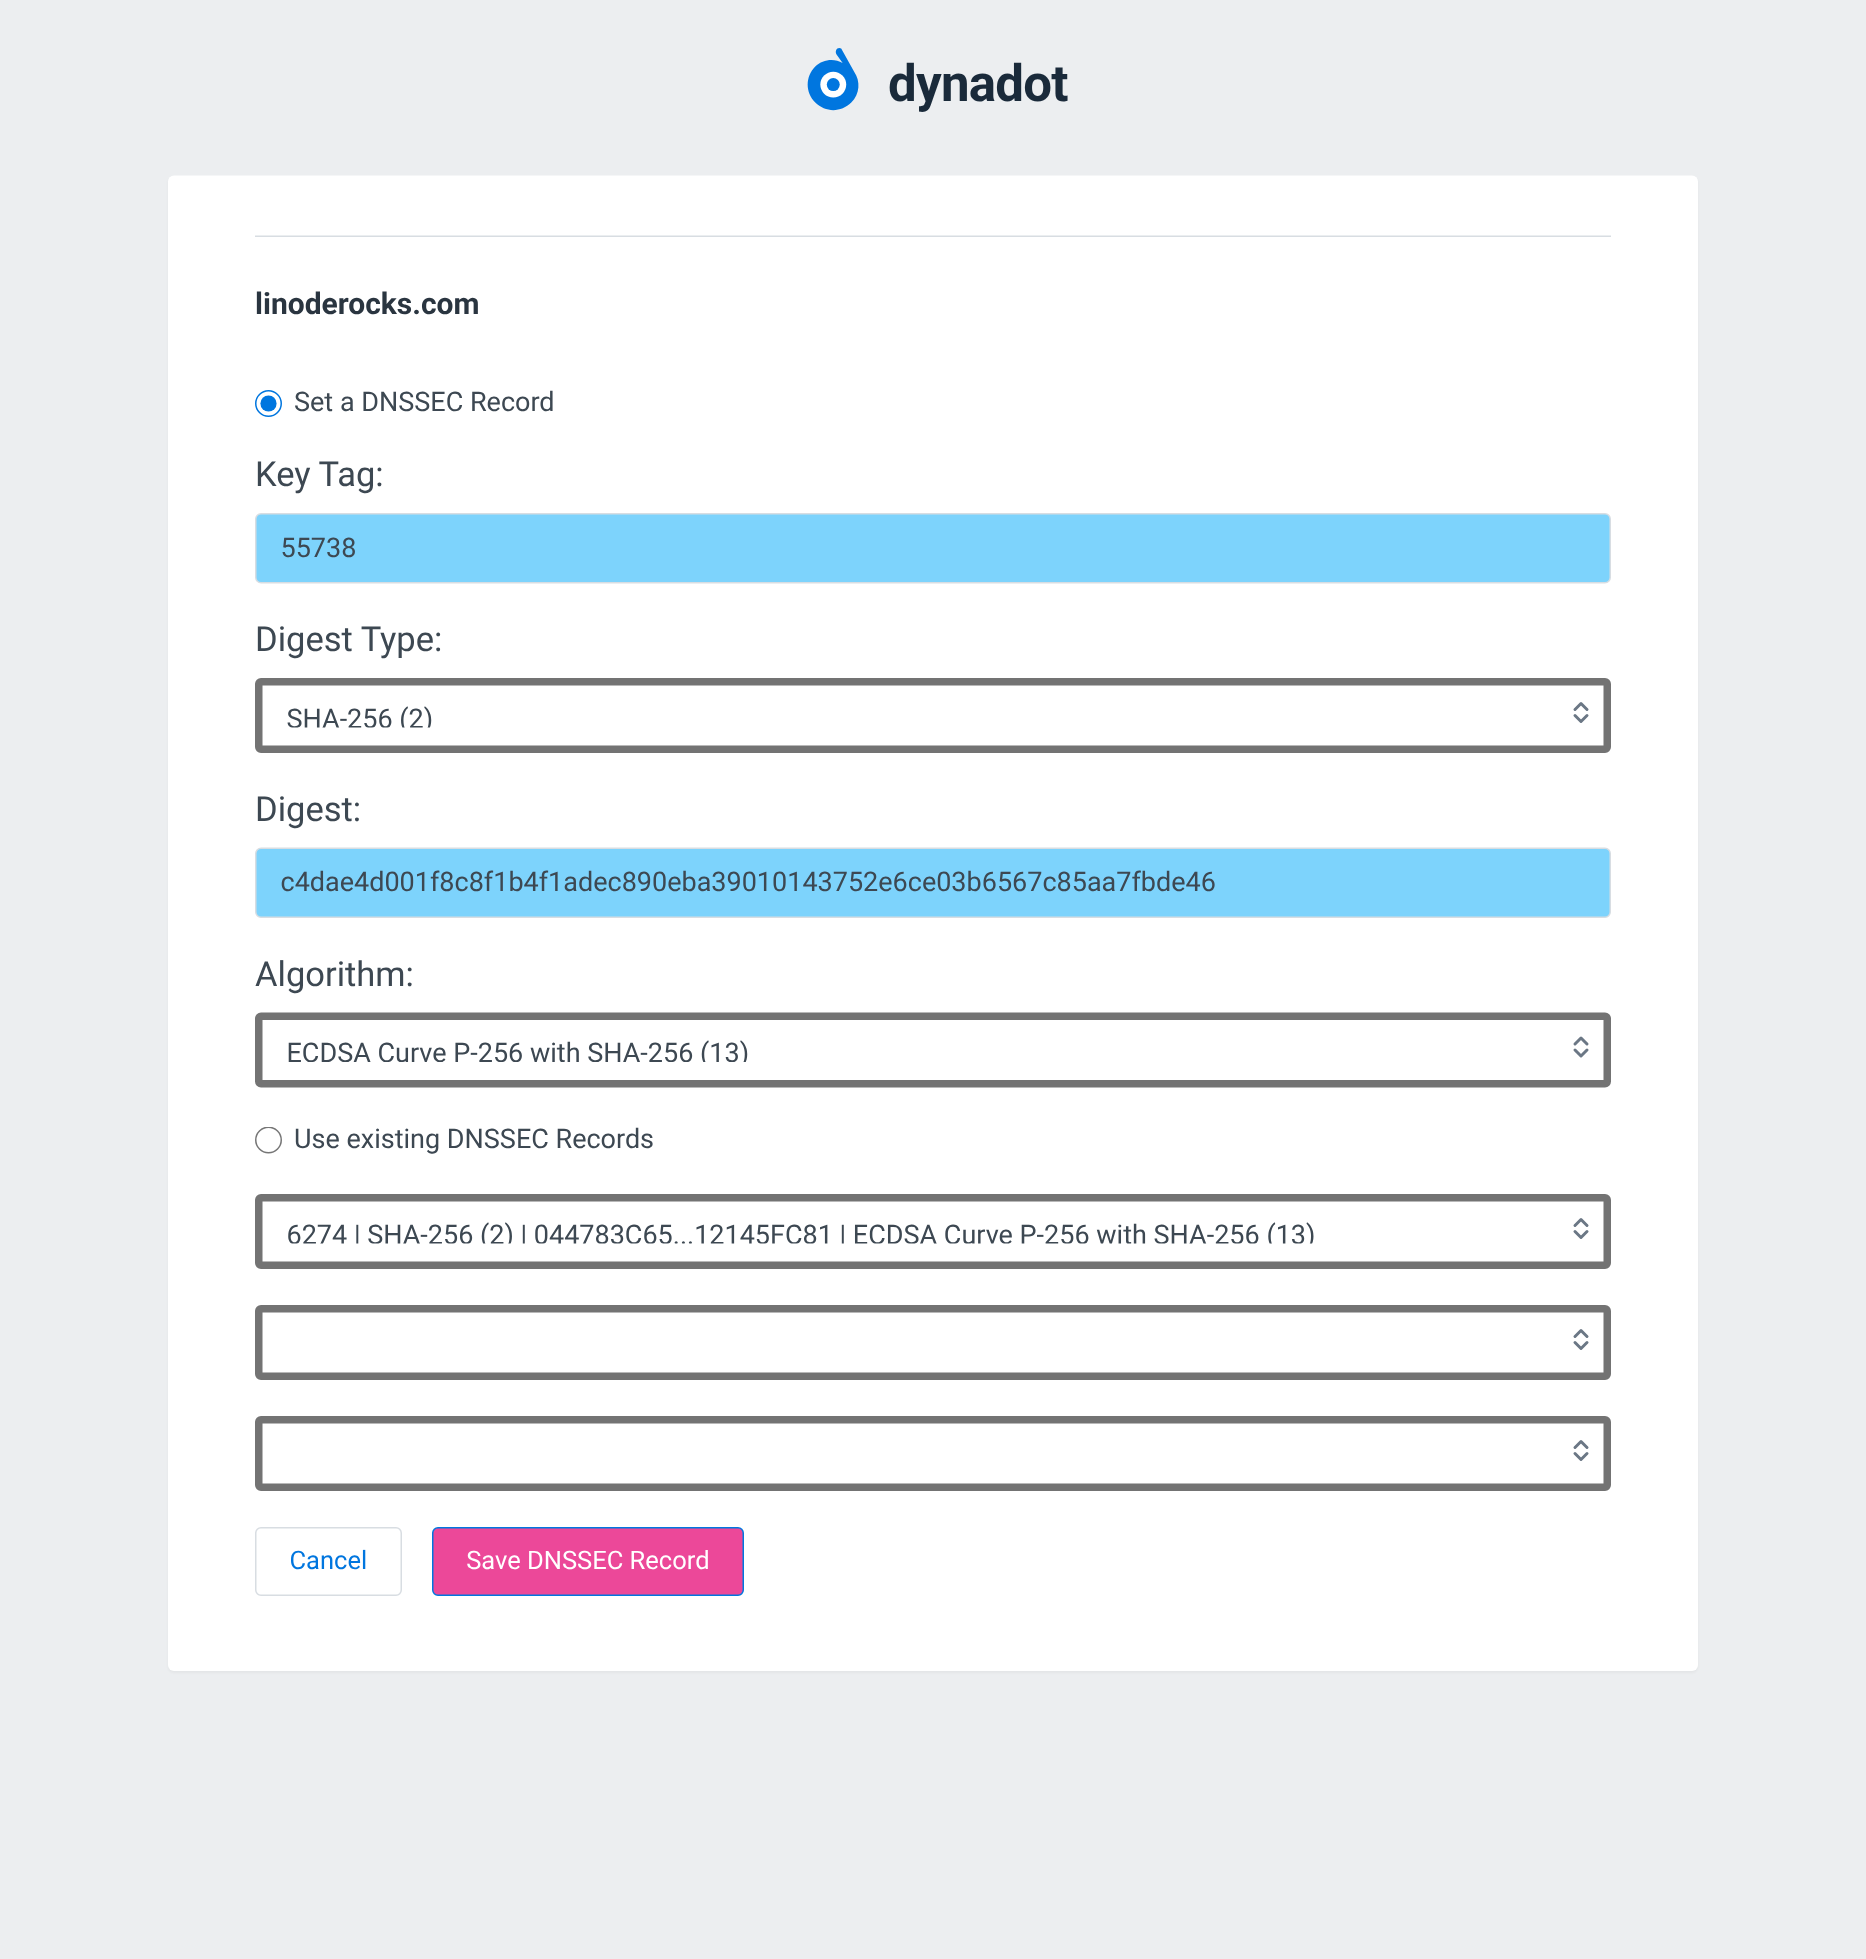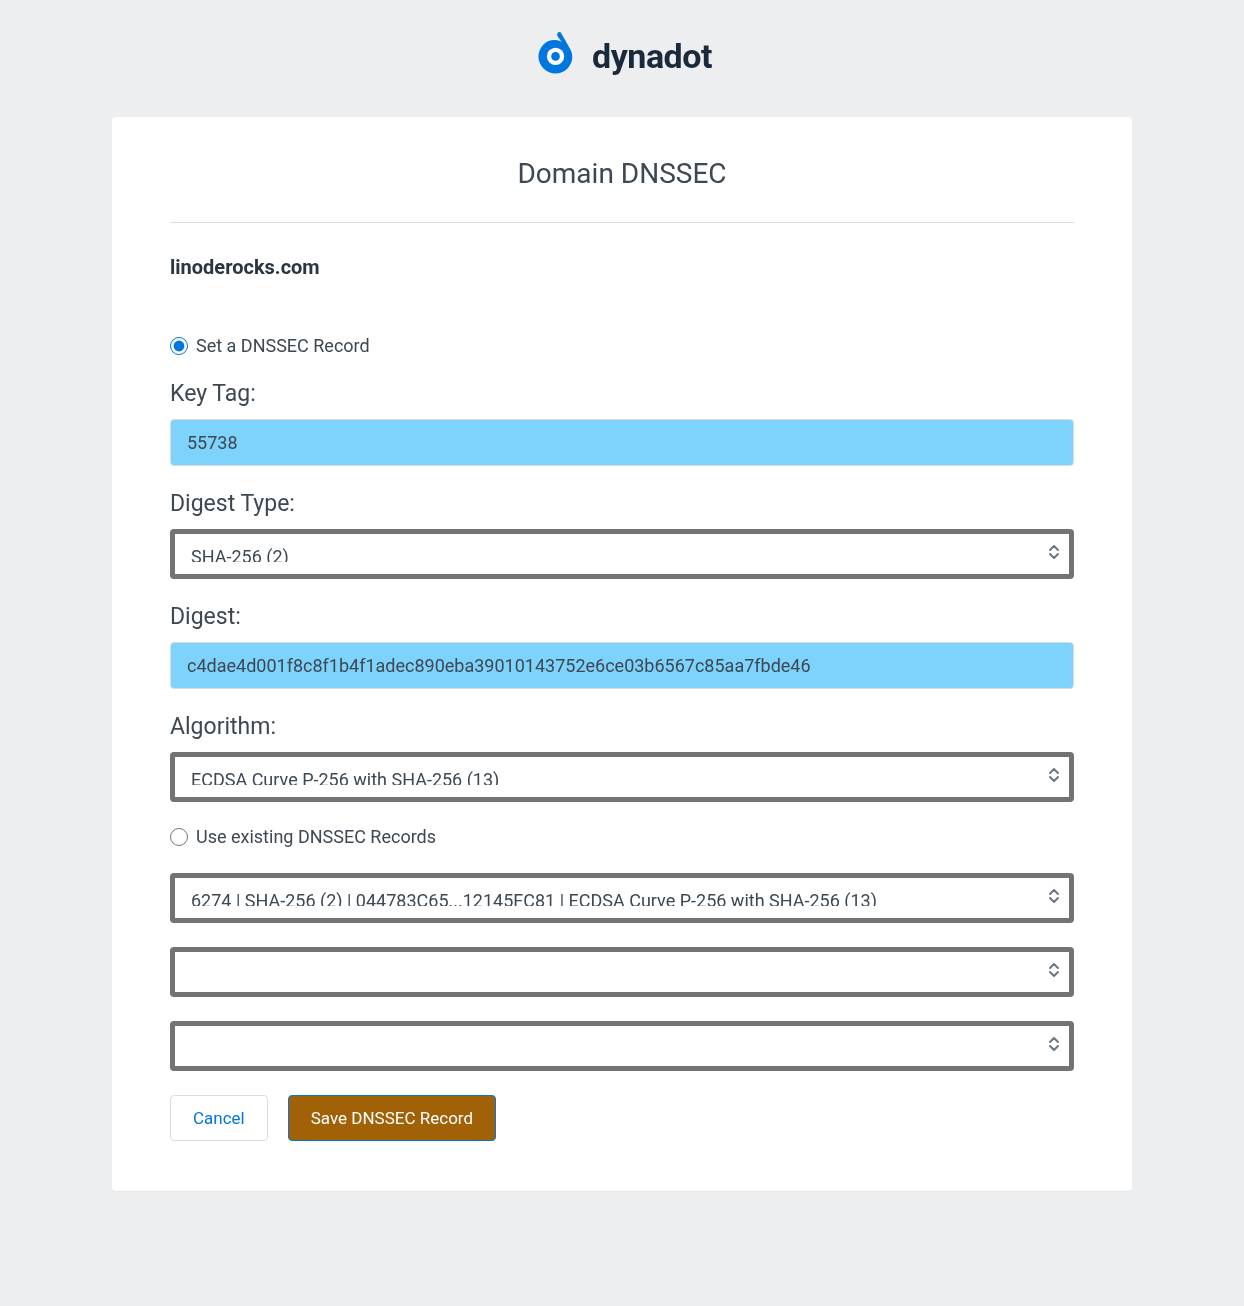--- a/index.html
+++ b/index.html
@@ -48,21 +48,21 @@
     }
     .divider {
       border: none;
       border-top: 1px solid #d8dde2;
       margin-bottom: 32px;
     }
     .domain-name {
       font-size: 20px;
       font-weight: 700;
       color: #2a3540;
-      margin-bottom: 56px;
+      margin-bottom: 44px;
     }
     .radio-row {
       display: flex;
       align-items: center;
       margin-bottom: 24px;
     }
     .radio-row input[type="radio"] {
       width: 18px;
       height: 18px;
       margin-right: 8px;
@@ -141,41 +141,40 @@
       cursor: pointer;
       font-family: inherit;
       border: 1px solid transparent;
     }
     .btn-cancel {
       background: #fff;
       border: 1px solid #d8dde2;
       color: #0076df;
     }
     .btn-save {
-      background: #a16207;
+      background: #ec4899;
       border: 1px solid #0076df;
       color: #fff;
     }
   </style>
 </head>
 <body>
 
 <div class="logo-container">
   <span>
     <svg class="logo-icon" viewBox="0 0 100 100" xmlns="http://www.w3.org/2000/svg">
       <path d="M 60 5 C 55 2 50 8 54 14 L 62 25 C 50 18 34 20 24 30 C 10 44 10 66 24 80 C 38 94 60 94 74 80 C 86 68 87 50 78 37 L 60 5 Z" fill="#0076df"></path>
       <circle cx="49" cy="55" r="18" fill="#ffffff"></circle>
       <circle cx="49" cy="55" r="9" fill="#0076df"></circle>
     </svg>
   </span>
   <span class="logo-text">dynadot</span>
 </div>
 
 <div class="card">
-  <h1 class="card-title">Domain DNSSEC</h1>
   <hr class="divider">
   <div class="domain-name">linoderocks.com</div>
 
   <div class="radio-row">
     <input type="radio" name="dnssec-mode" checked="" style="">
     <span class="radio-label">Set a DNSSEC Record</span>
   </div>
 
   <label class="field-label">Key Tag:</label>
   <input type="text" class="text-input" value="55738" style="">

